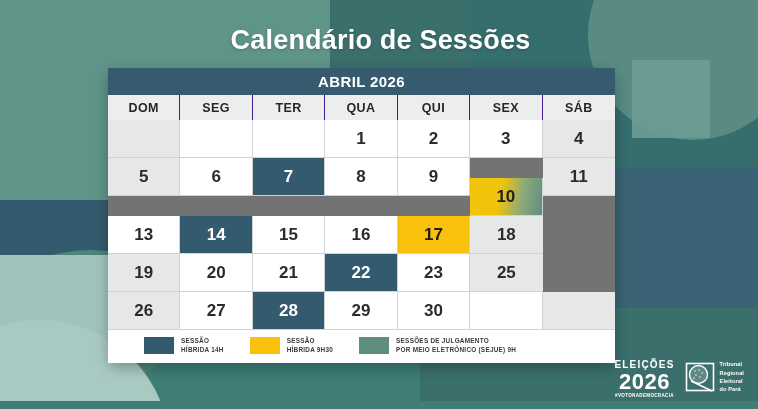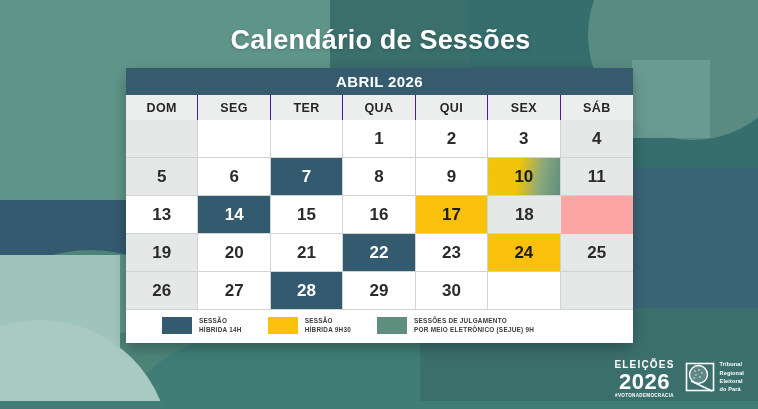--- a/index.html
+++ b/index.html
@@ -37,23 +37,23 @@
     font-size:27px;
     font-weight:bold;
     letter-spacing:.2px;
     text-shadow:0 1px 3px rgba(0,0,0,.22);
     padding-left:8px;
   }
 
   
   #card {
     position:absolute;
-    left:126px; top:68px;
+    left:108px; top:68px;
     width:507px;
-    background:#fca5a5;
+    background:#737373;
     box-shadow:0 5px 14px rgba(0,0,0,.28);
     border-radius:9px;
   }
 
   #month-header {
     height:27px;
     background:#365b6e;
     color:#ffffff;
     font-size:15px;
     font-weight:bold;
@@ -85,21 +85,21 @@
     border-right:1px solid #cfd3d3;
     border-bottom:1px solid #cfd3d3;
     position:relative;
   }
   .cell:last-child { border-right:none; }
   .cell.weekend { background:#e6e8e8; }
   .cell.blank   { color:transparent; }
 
   .cell.hybrid14  { background:#335a6e; color:#ffffff; }
   .cell.hybrid930 { background:#f9c00c; color:#1d1d1d; }
-  .cell.mixed     { background:linear-gradient(100deg,#f2c40a 0%,#f0c30c 42%,#8aa97c 72%,#5f8d7e 100%); color:#1d1d1d; }
+  .cell.mixed     { background:linear-gradient(100deg,#f2c40a 0%,#f0c30c 42%,#8aa97c 72%,#5f8d7e 100%); color:#1d1d1d;margin-top:20px; }
 
   
   #legend {
     display:flex;
     align-items:center;
     gap:26px;
     padding:7px 0 9px 36px;
     background:#ffffff;
   }
   .legend-item { display:flex; align-items:center; gap:7px; }
@@ -185,21 +185,20 @@
         <div class="cell">16</div>
         <div class="cell hybrid930">17</div>
         <div class="cell weekend">18</div>
       </div>
       <div class="grid-row">
         <div class="cell weekend">19</div>
         <div class="cell">20</div>
         <div class="cell">21</div>
         <div class="cell hybrid14">22</div>
         <div class="cell">23</div>
-        <div class="cell hybrid930">24</div>
         <div class="cell weekend">25</div>
       </div>
       <div class="grid-row">
         <div class="cell weekend">26</div>
         <div class="cell">27</div>
         <div class="cell hybrid14">28</div>
         <div class="cell">29</div>
         <div class="cell">30</div>
         <div class="cell blank"></div>
         <div class="cell weekend blank"></div>

